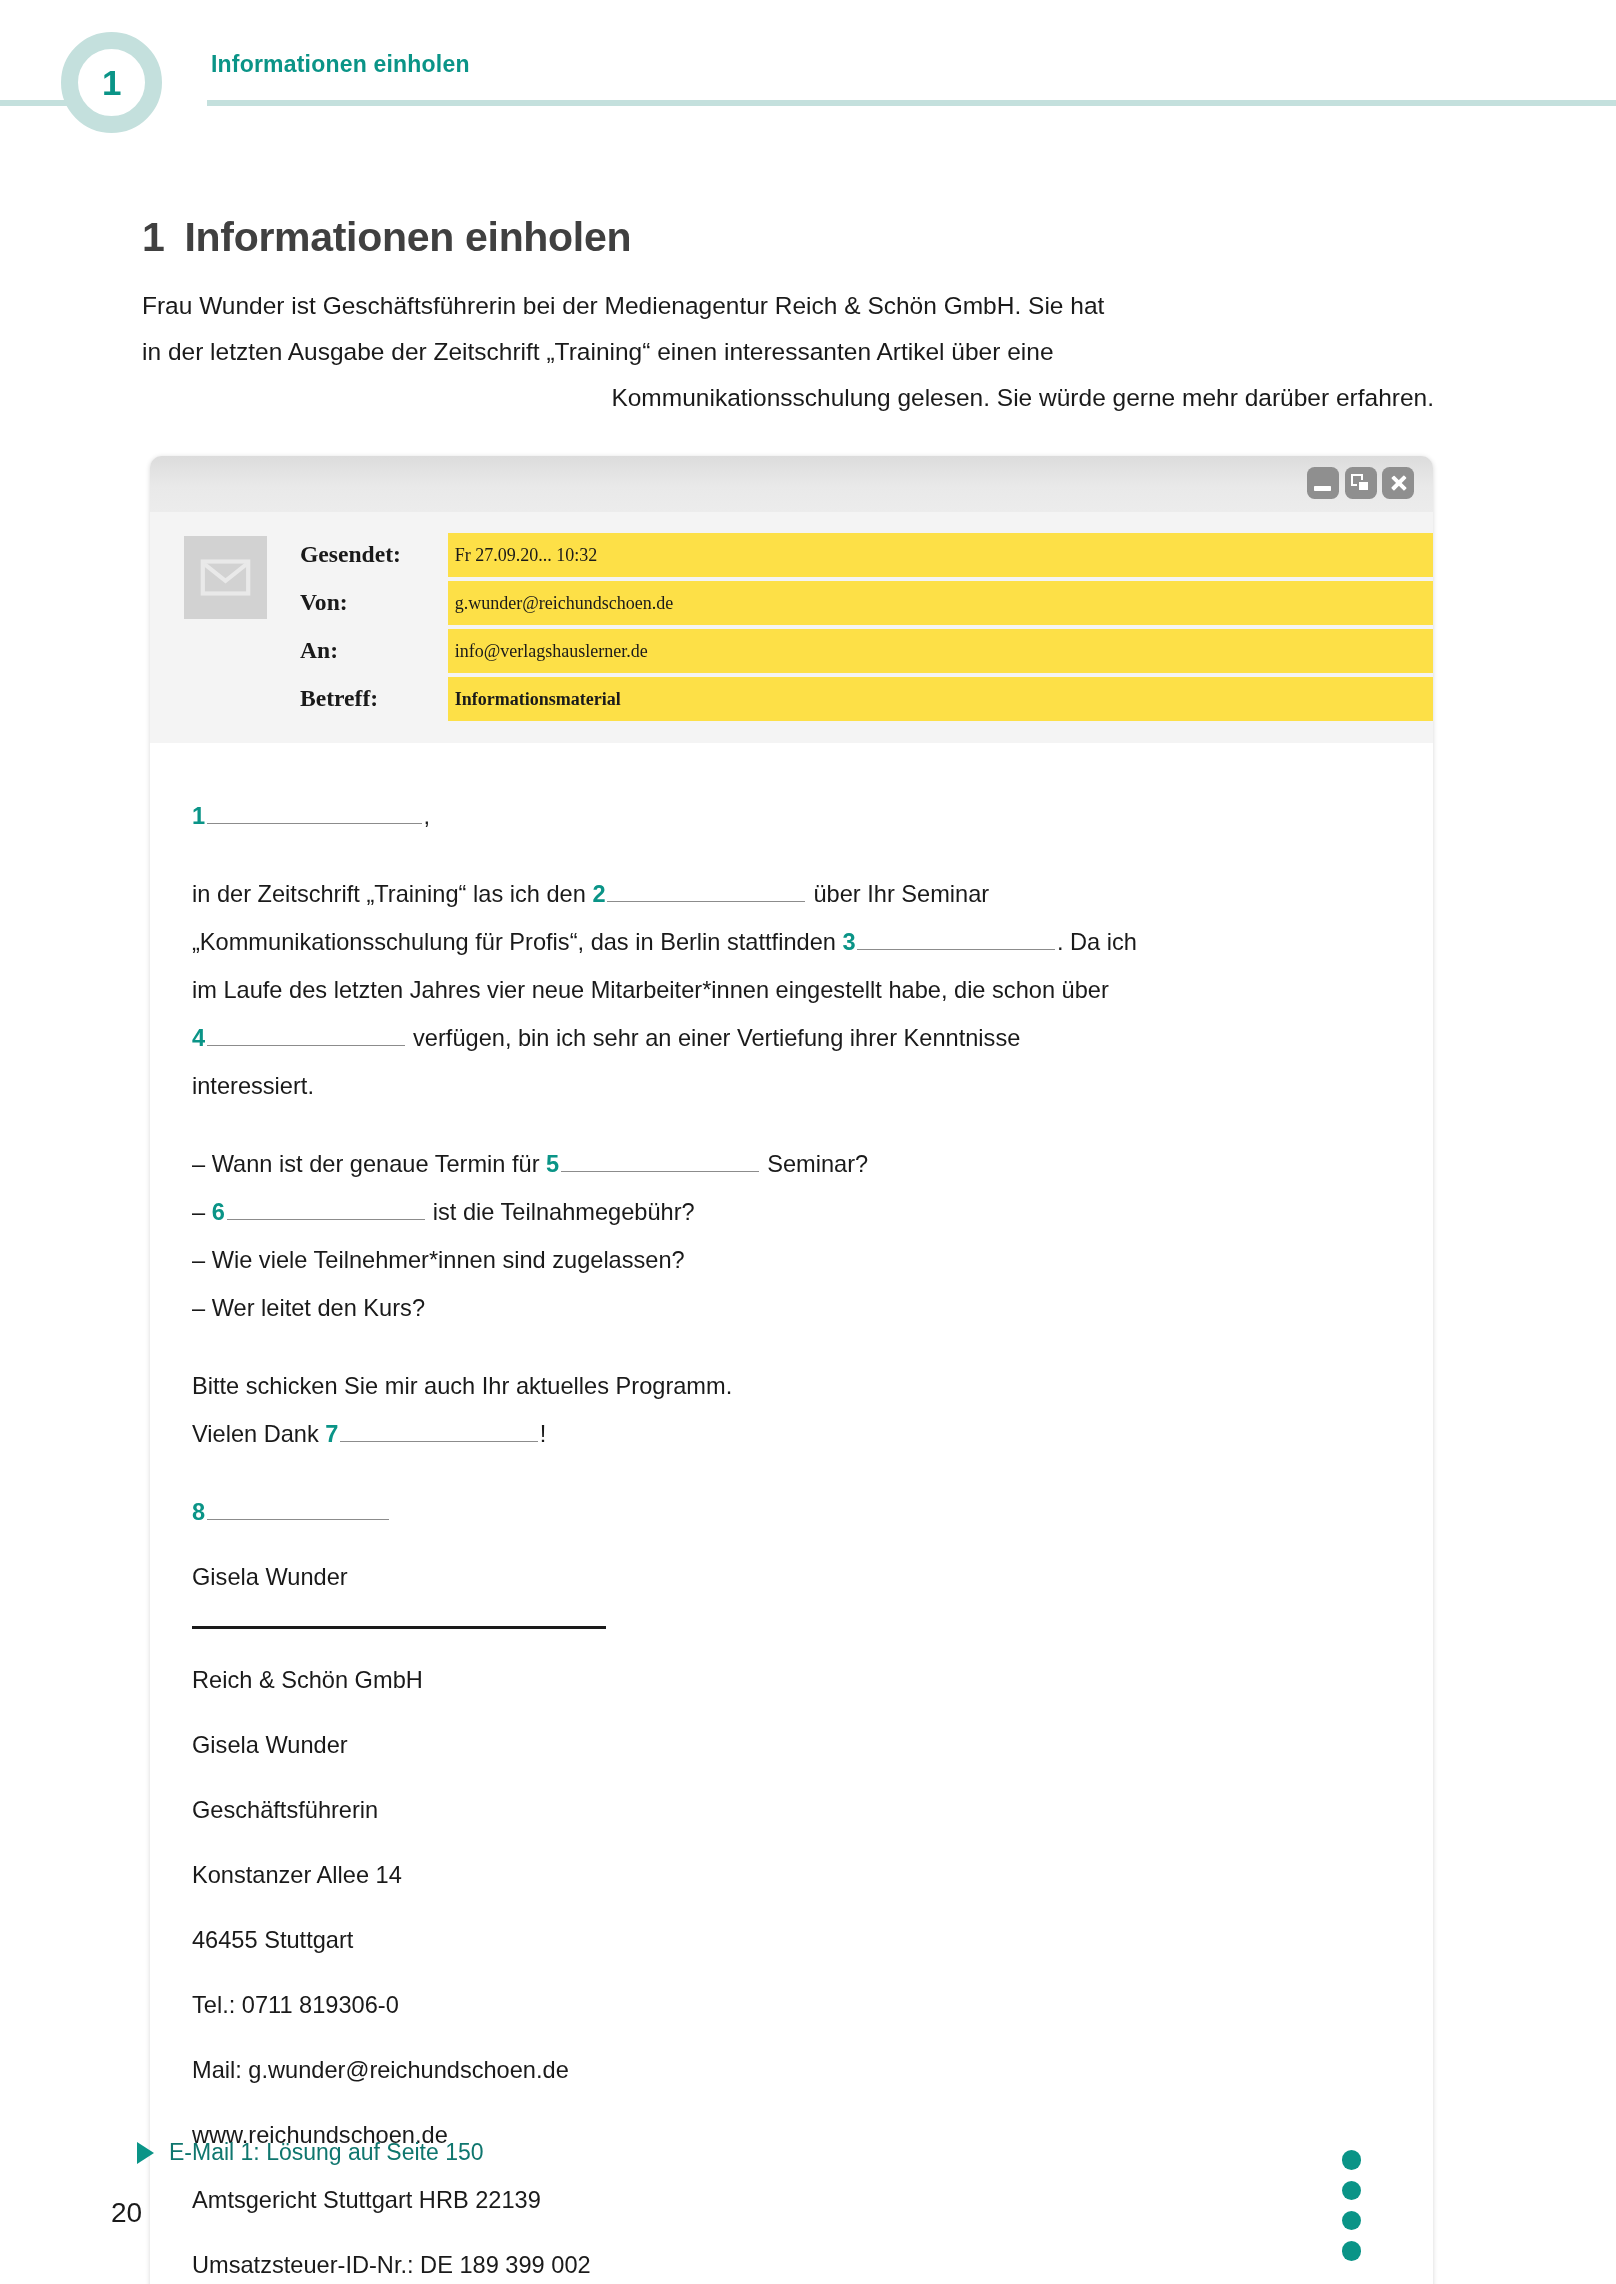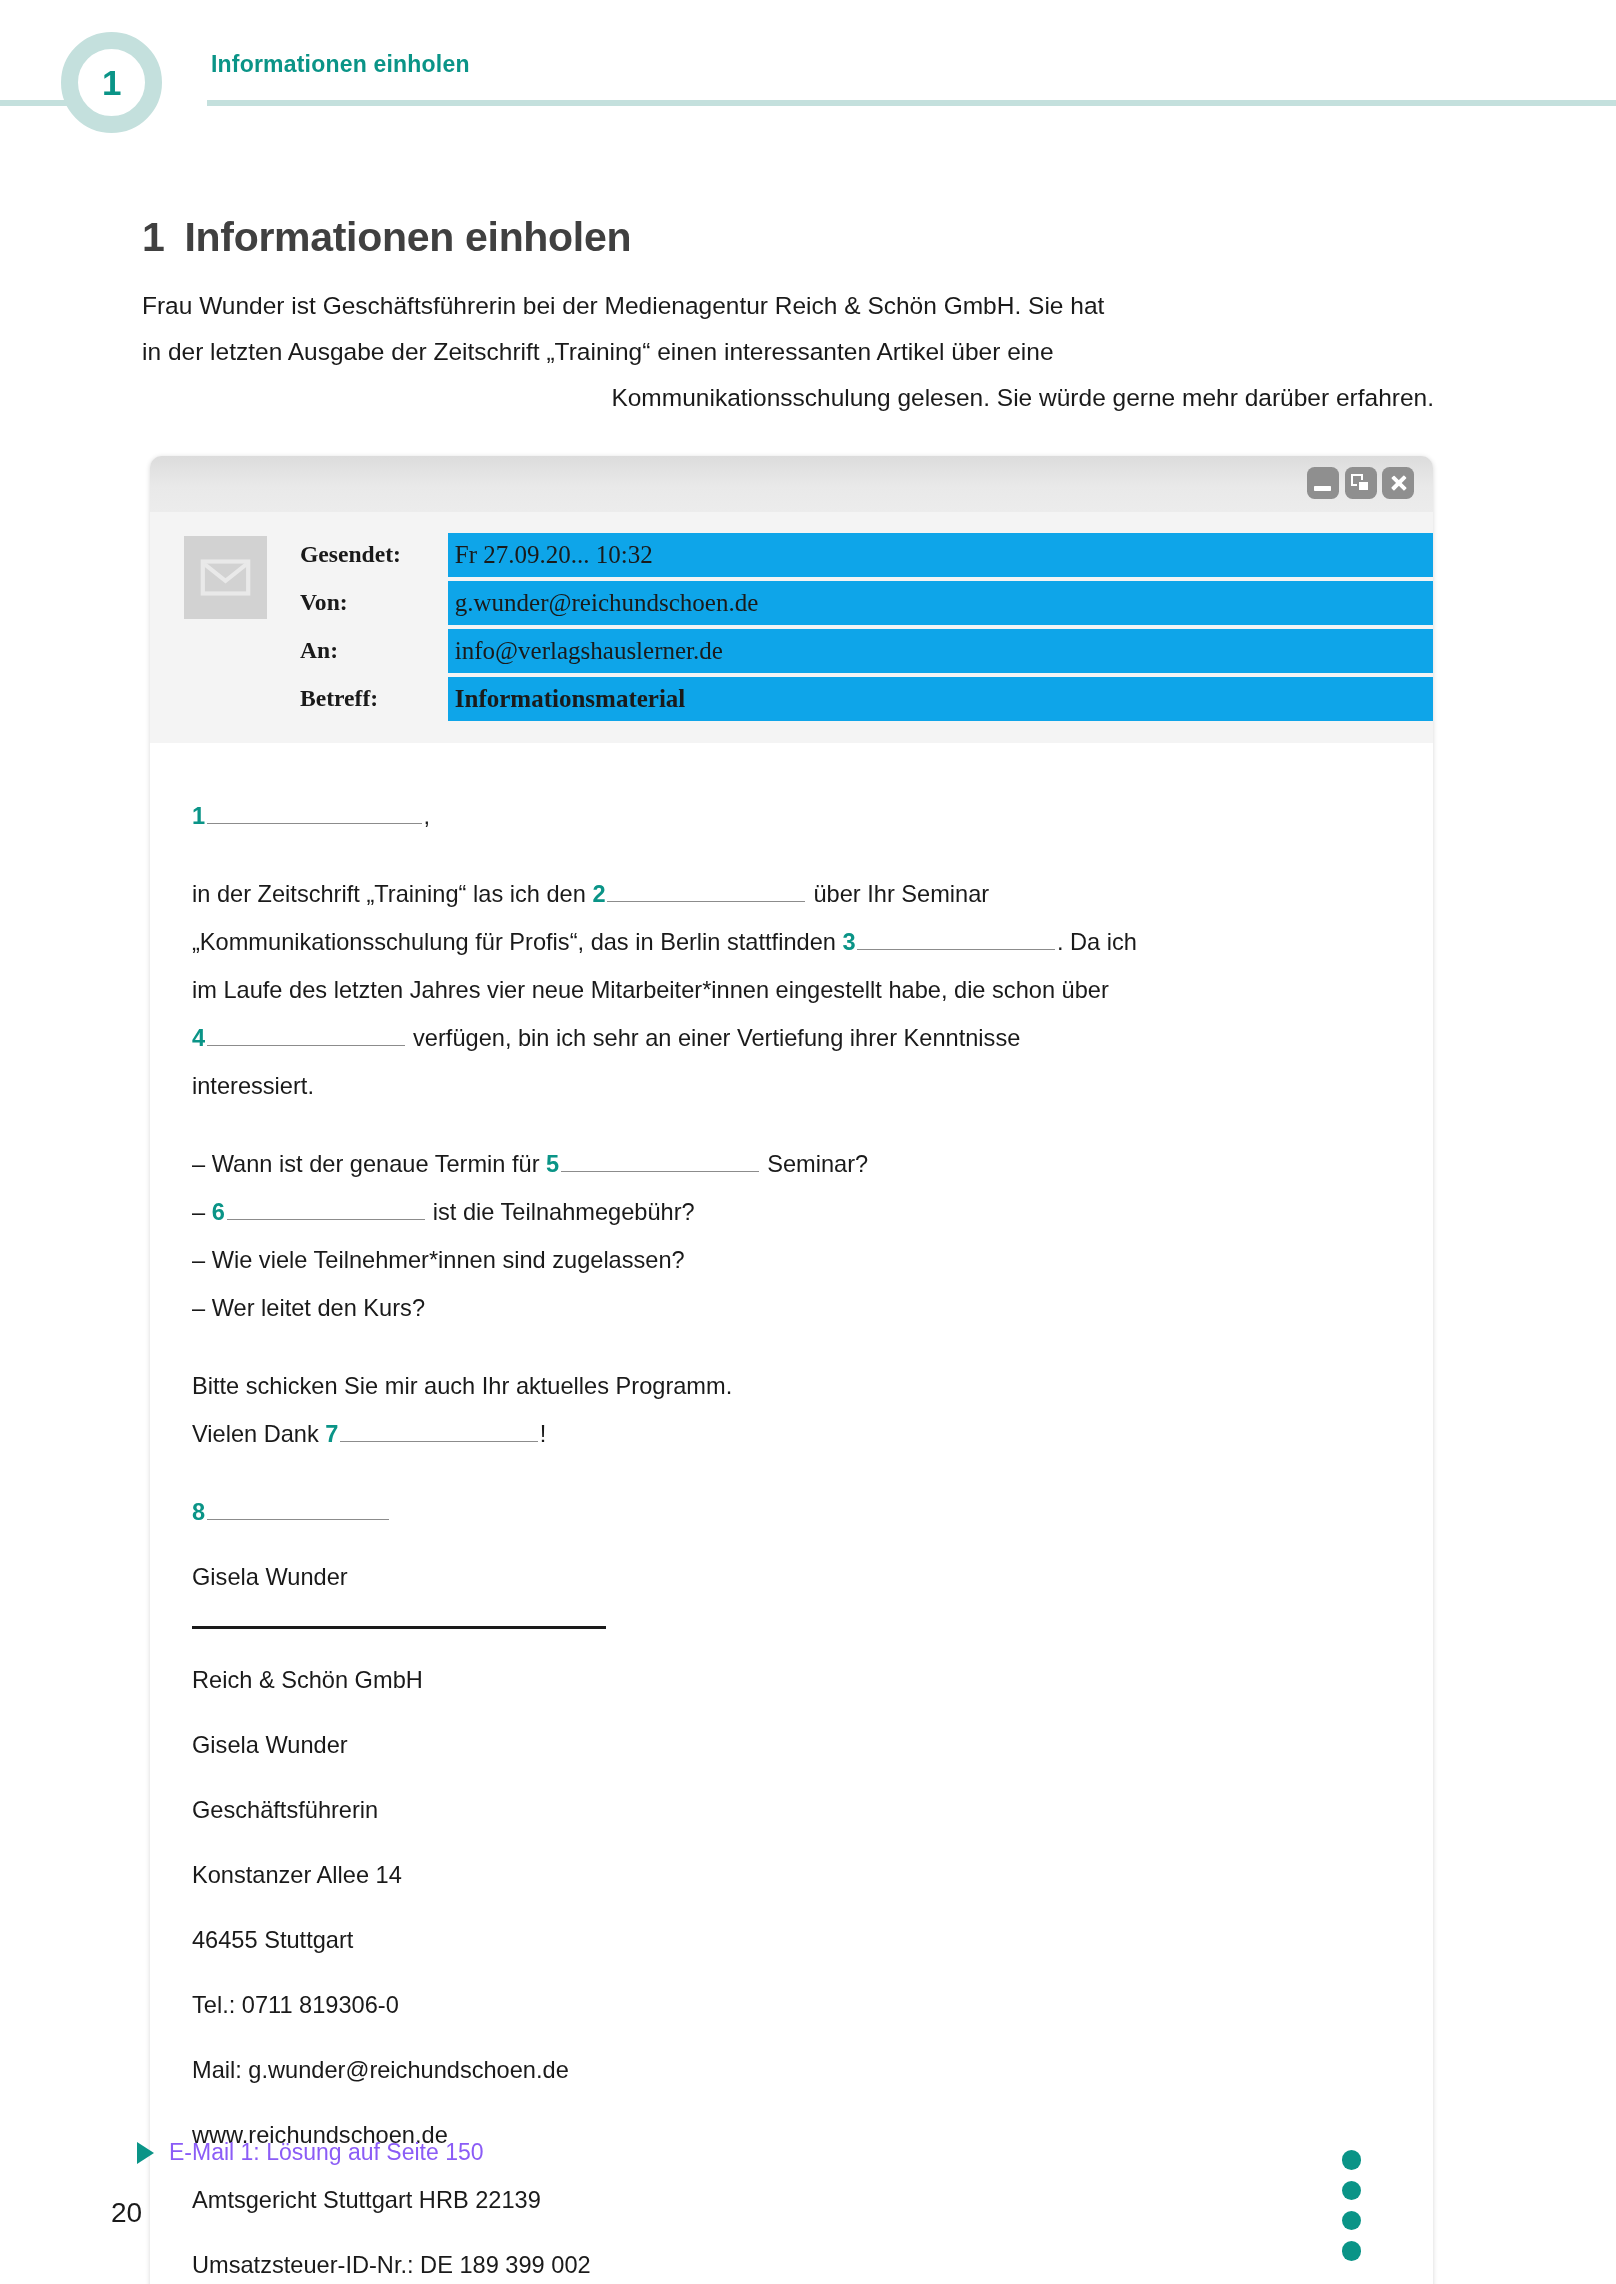--- a/index.html
+++ b/index.html
@@ -216,24 +216,24 @@
   }
   .mf-label {
     width: 148px;
     font-size: 23.6px;
     font-weight: bold;
     color: #1a1a1a;
     flex: none;
   }
   .mf-value {
     flex: 1;
-    background: #0ea5e9;
+    background: #fde047;
     height: 44px;
     line-height: 44px;
-    font-size: 25px;
+    font-size: 18px;
     color: #1a1a1a;
     padding-left: 6.8px;
     box-sizing: border-box;
   }
   .mf-value.bold { font-weight: bold; }
 
   
   .mail-body {
     background: #ffffff;
     padding: 49px 0 56px 0;
@@ -299,21 +299,21 @@
 
   
   .caption {
     position: absolute;
     left: 137px;
     top: 2139px;
     display: flex;
     align-items: center;
     gap: 15px;
     font-size: 23px;
-    color: #8b5cf6;
+    color: #0f766e;
   }
   .caption-arrow {
     width: 0;
     height: 0;
     border-top: 11px solid transparent;
     border-bottom: 11px solid transparent;
     border-left: 17.7px solid #0a9487;
   }
 
   

